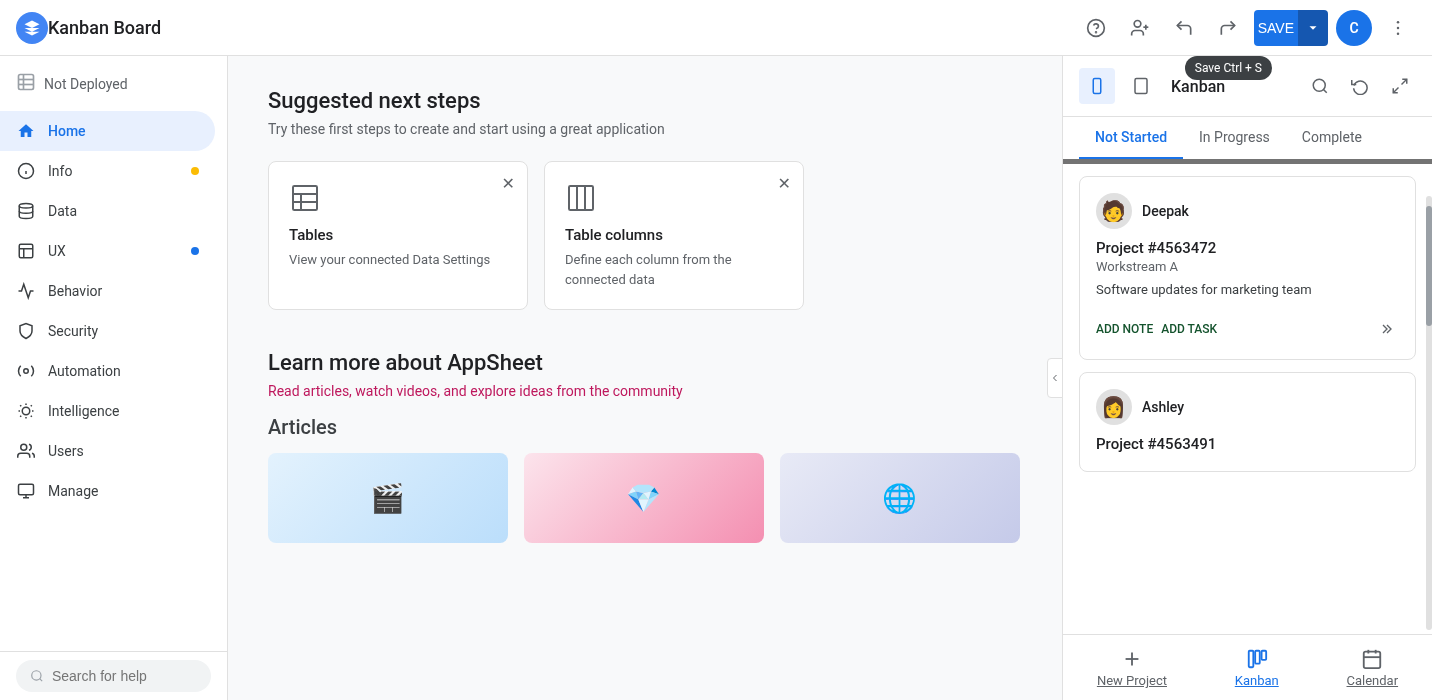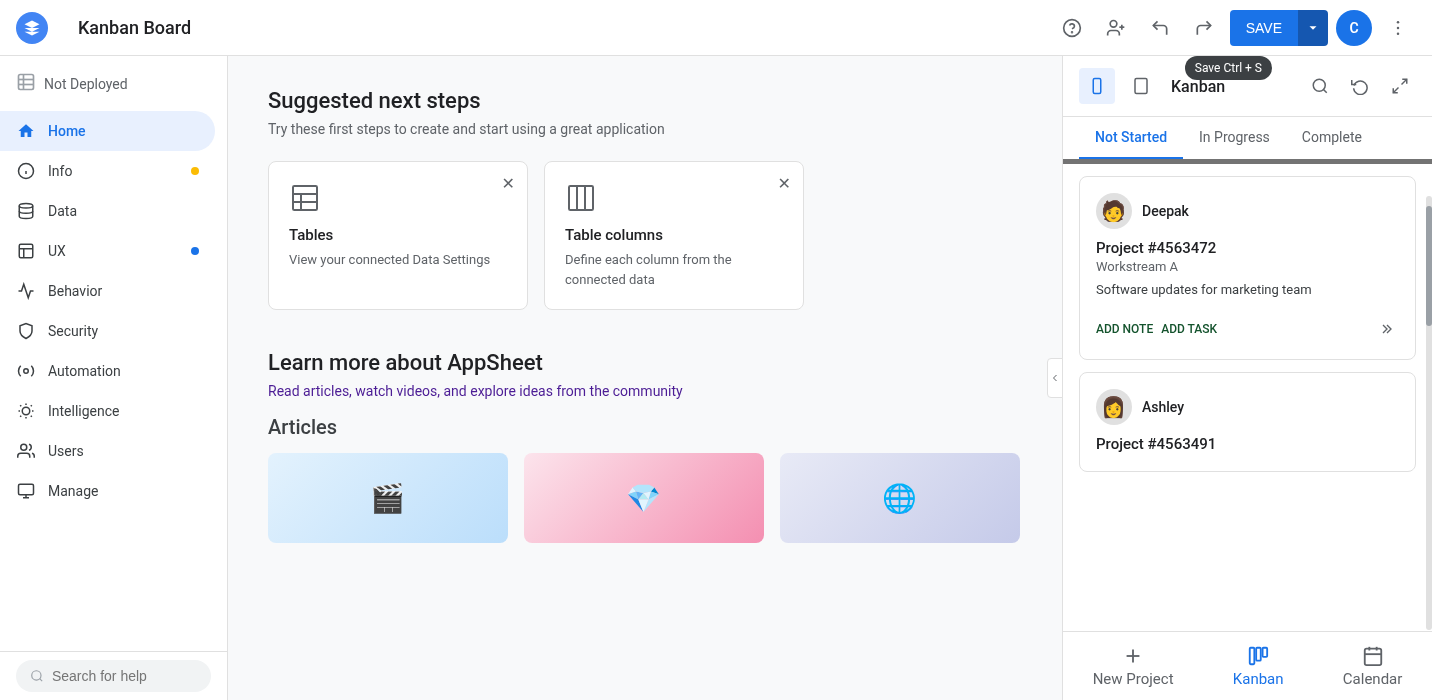--- a/index.html
+++ b/index.html
@@ -6,21 +6,21 @@
     body { font-family: 'Google Sans', Roboto, Arial, sans-serif; background: #f8f9fa; width: 1432px; height: 700px; overflow: hidden; display: flex; flex-direction: column; }
 
     
     .top-header {
       height: 56px;
       background: #fff;
       border-bottom: 1px solid #e0e0e0;
       display: flex;
       align-items: center;
       padding: 0 16px;
-      gap: 30px;
+      gap: 0;
       z-index: 100;
     }
     .header-logo {
       width: 32px; height: 32px;
       background: #4285f4;
       border-radius: 50%;
       display: flex; align-items: center; justify-content: center;
       flex-shrink: 0;
     }
     .header-logo svg { width: 18px; height: 18px; }
@@ -47,21 +47,21 @@
     .save-btn-group {
       display: flex;
       align-items: center;
       border-radius: 4px;
       overflow: hidden;
     }
     .save-btn-main {
       background: #1a73e8;
       color: #fff;
       border: none;
-      padding: 8px 16px;
+      padding: 8px 4px;
       font-size: 14px;
       font-weight: 500;
       cursor: pointer;
       height: 36px;
     }
     .save-btn-arrow {
       background: #1557b0;
       color: #fff;
       border: none;
       padding: 8px 8px;
@@ -243,21 +243,21 @@
       line-height: 1.5;
     }
     .learn-title {
       font-size: 22px;
       font-weight: 500;
       color: #202124;
       margin-bottom: 8px;
     }
     .learn-subtitle {
       font-size: 14px;
-      color: #4c1d95;
+      color: #be185d;
       margin-bottom: 16px;
     }
     .articles-label {
       font-size: 20px;
       font-weight: 500;
       color: #3c4043;
       margin-bottom: 14px;
     }
     .articles-grid {
       display: flex;
@@ -465,22 +465,23 @@
       cursor: pointer;
       padding: 4px 16px;
       border-radius: 8px;
     }
     .bottom-bar-item.active { color: #1a73e8; }
     .bottom-bar-icon {
       width: 24px; height: 24px;
       display: flex; align-items: center; justify-content: center;
     }
     .bottom-bar-label {
-      font-size: 15px;
-      color: #5f6368;
+      font-size: 13px;
+      color: #5f6368;
+      text-decoration: underline;
     }
     .bottom-bar-item.active .bottom-bar-label { color: #1a73e8; }
 
     
     ::-webkit-scrollbar { width: 6px; }
     ::-webkit-scrollbar-track { background: transparent; }
     ::-webkit-scrollbar-thumb { background: #dadce0; border-radius: 3px; }
 
     .right-scrollbar {
       width: 6px;

